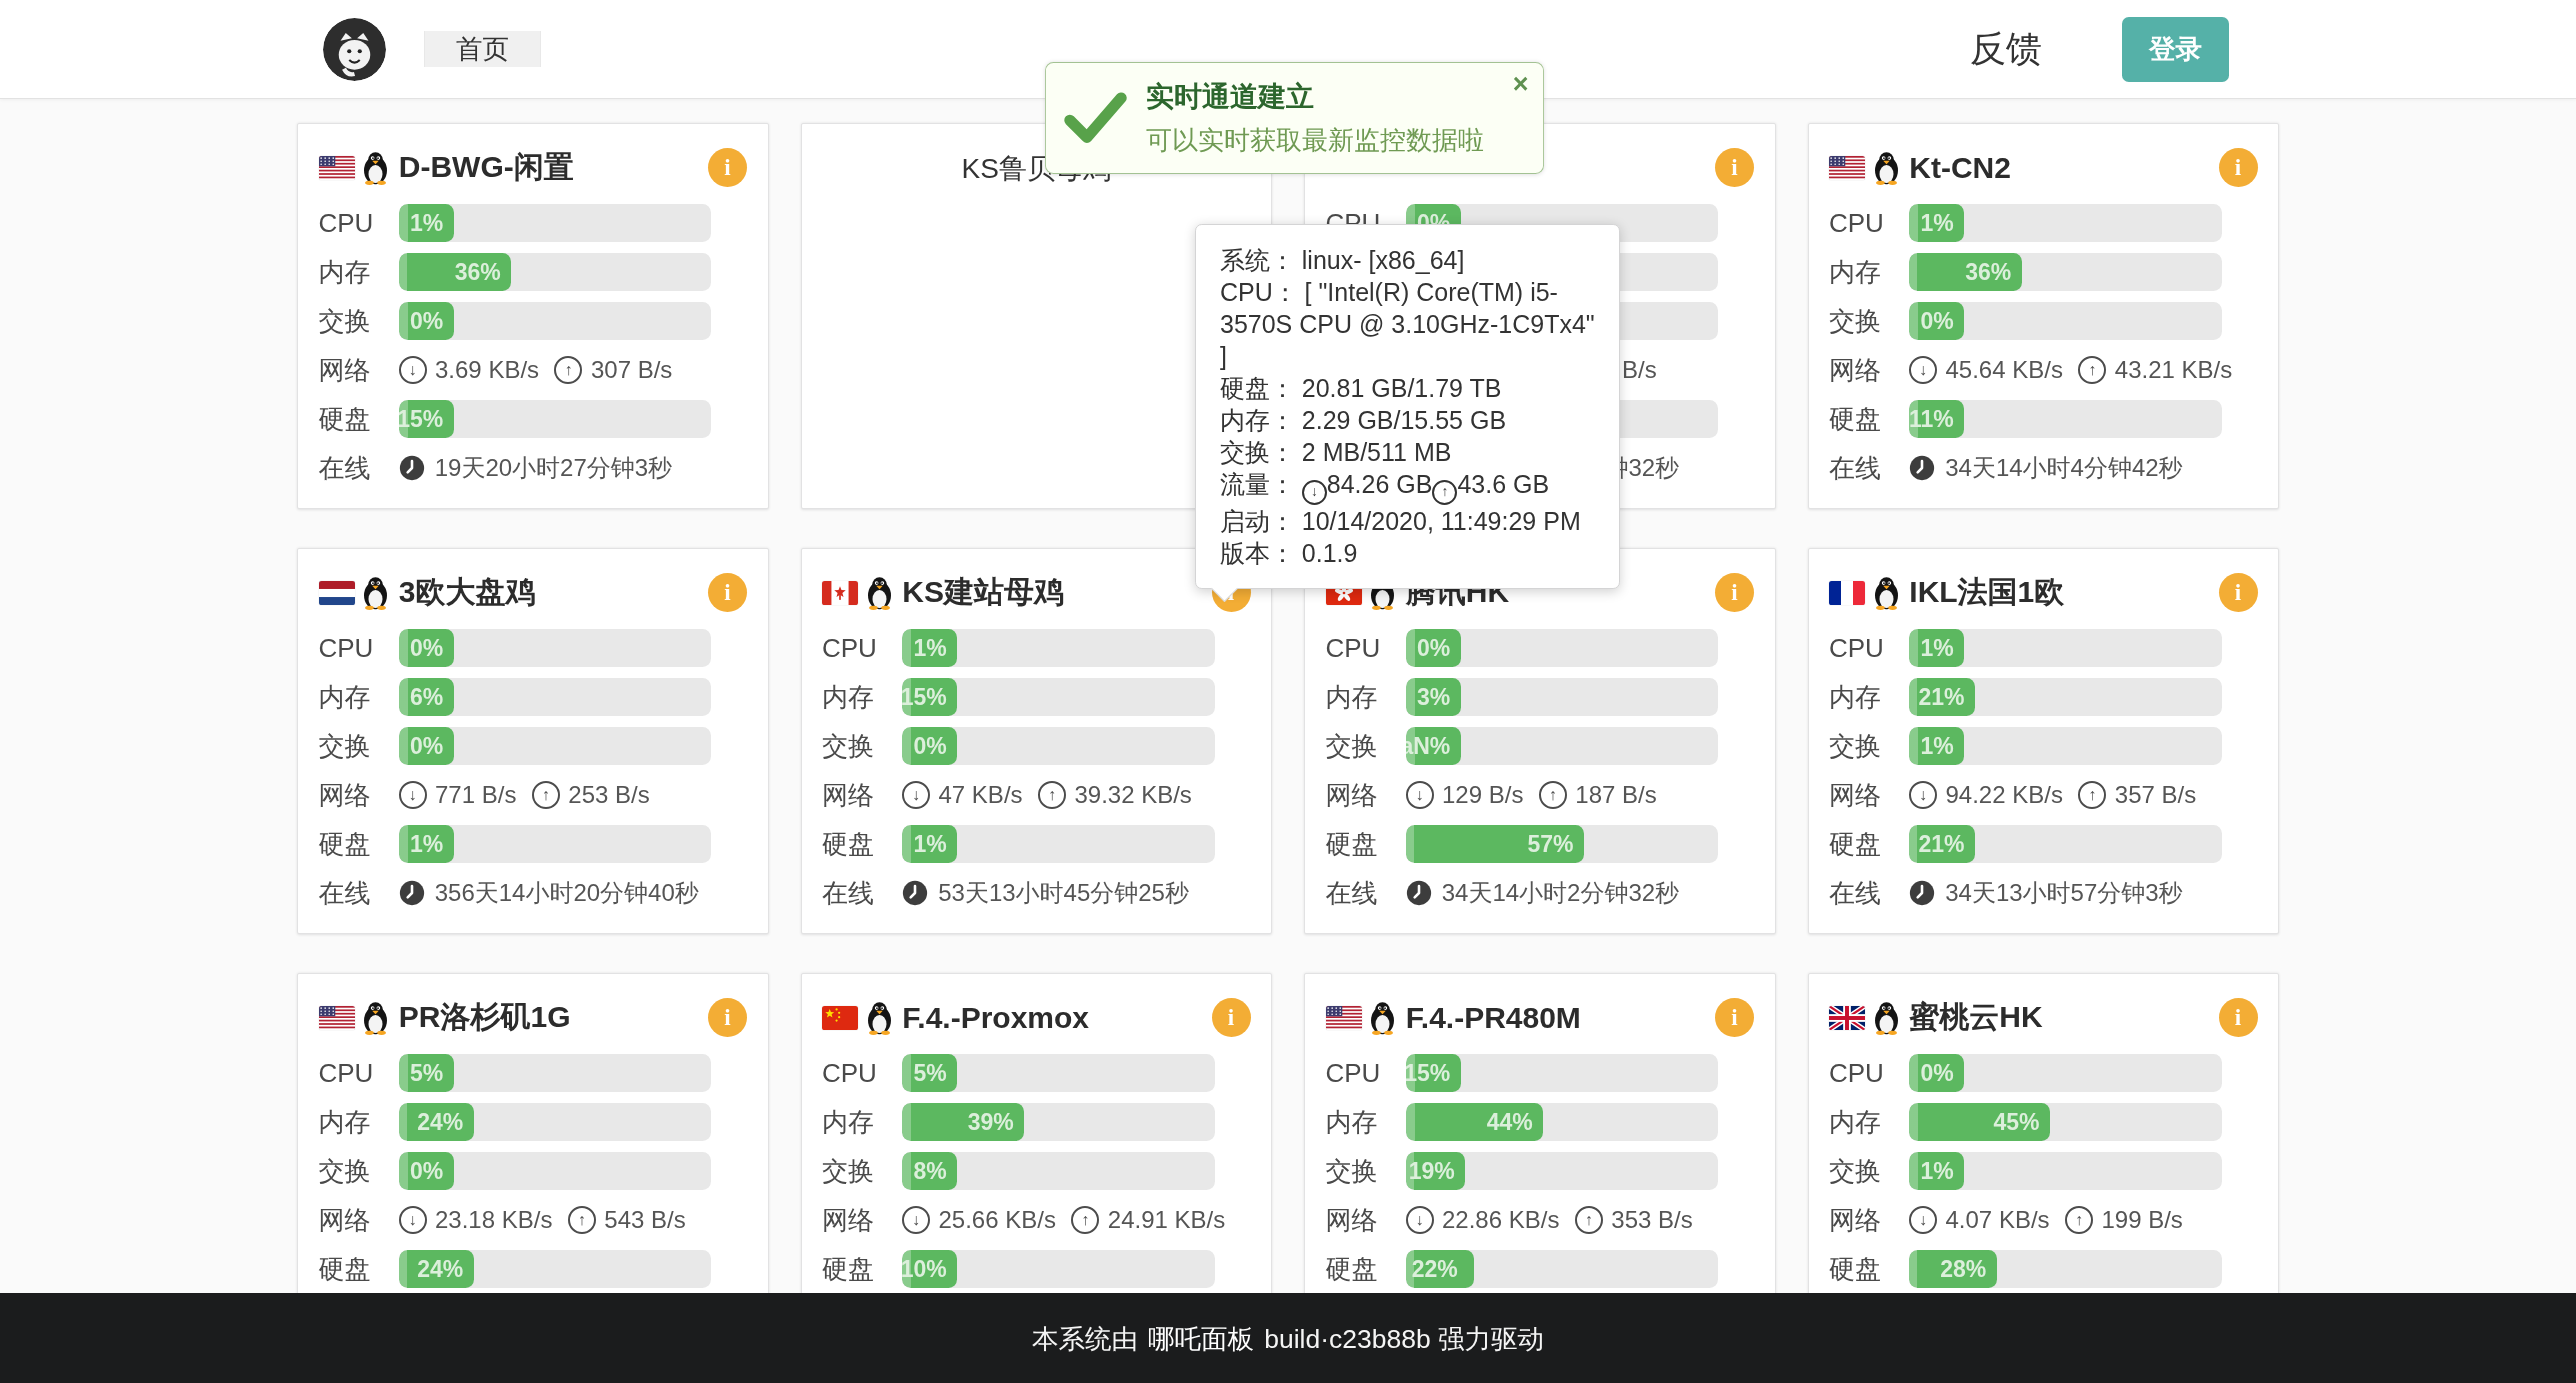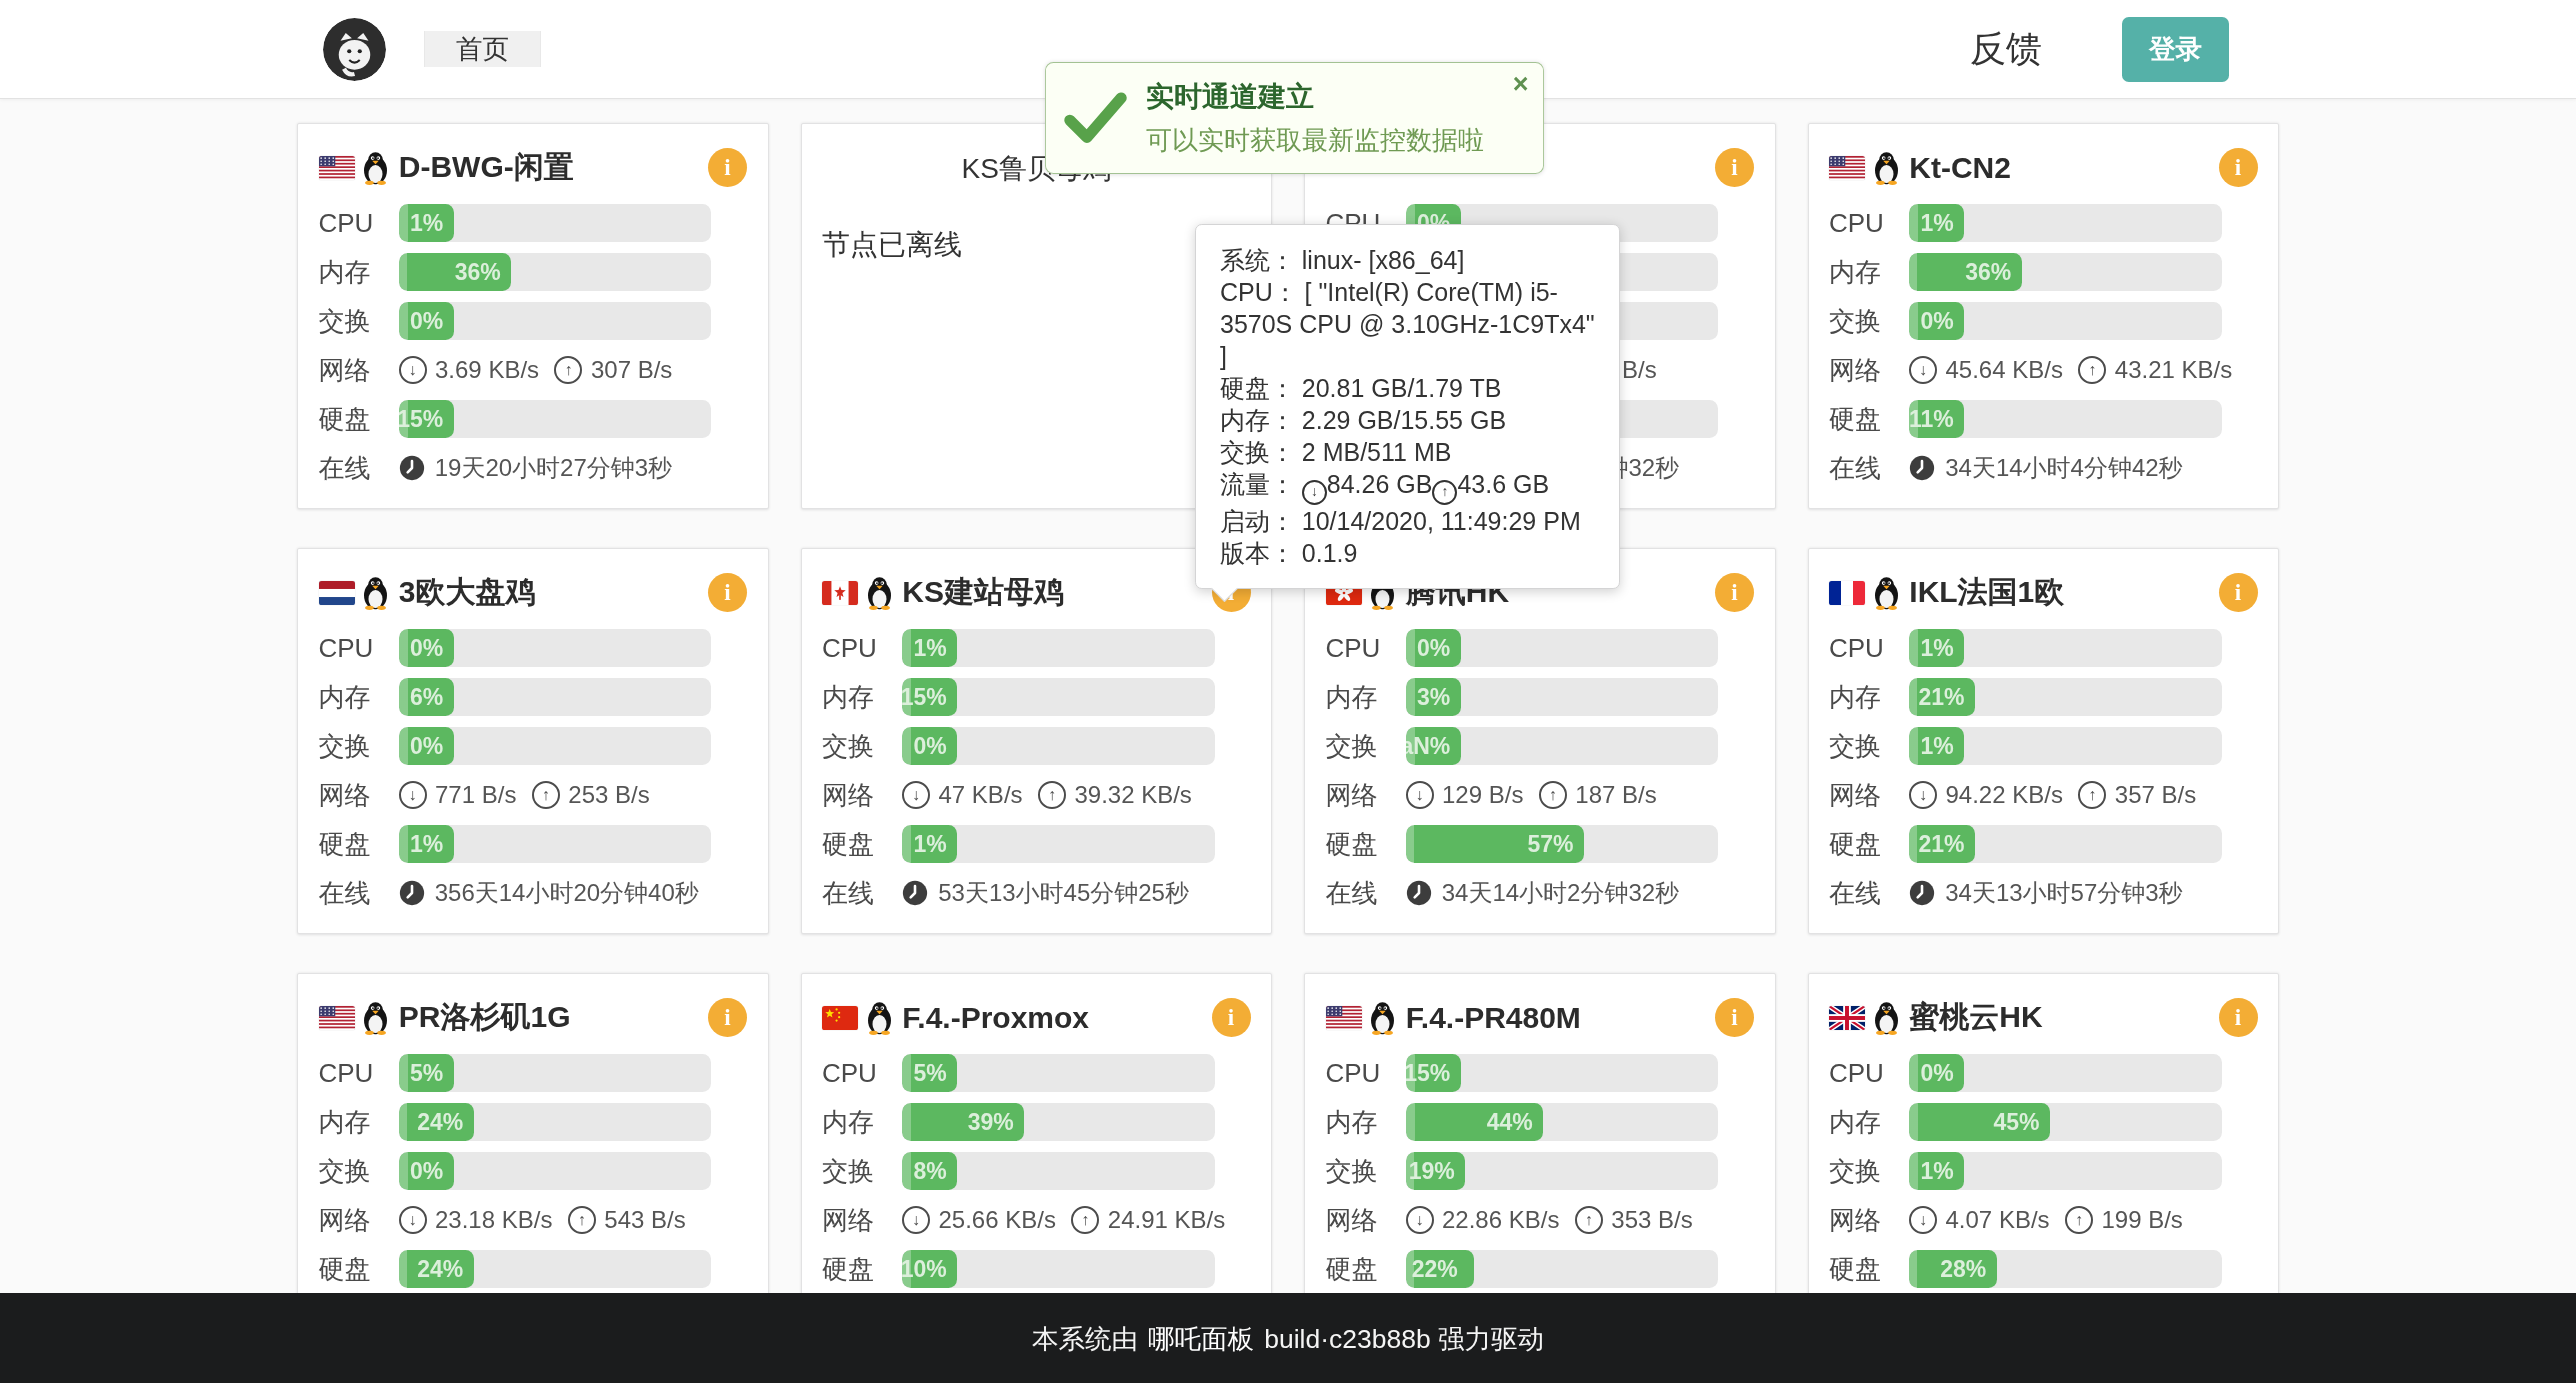--- a/index.html
+++ b/index.html
@@ -207,21 +207,20 @@
                   <path d="M15 7 v8 l-5 5" stroke="#fff" stroke-width="3" fill="none" stroke-linecap="round" stroke-linejoin="round"></path>
                 </svg>
         </span>
         <span>19天20小时27分钟3秒</span>
       </div>
     </div>
   </div>
 
   <div class="card">
     <div class="off-name">KS鲁贝母鸡</div>
-    <div class="off-msg">节点已离线</div>
   </div>
 
   <div class="card">
     <div class="card-head">
       <span class="flag"></span>
       <span class="tux"></span>
       <span class="srv-name"></span>
       <span class="info-btn">i</span>
     </div>
     <div class="row">

